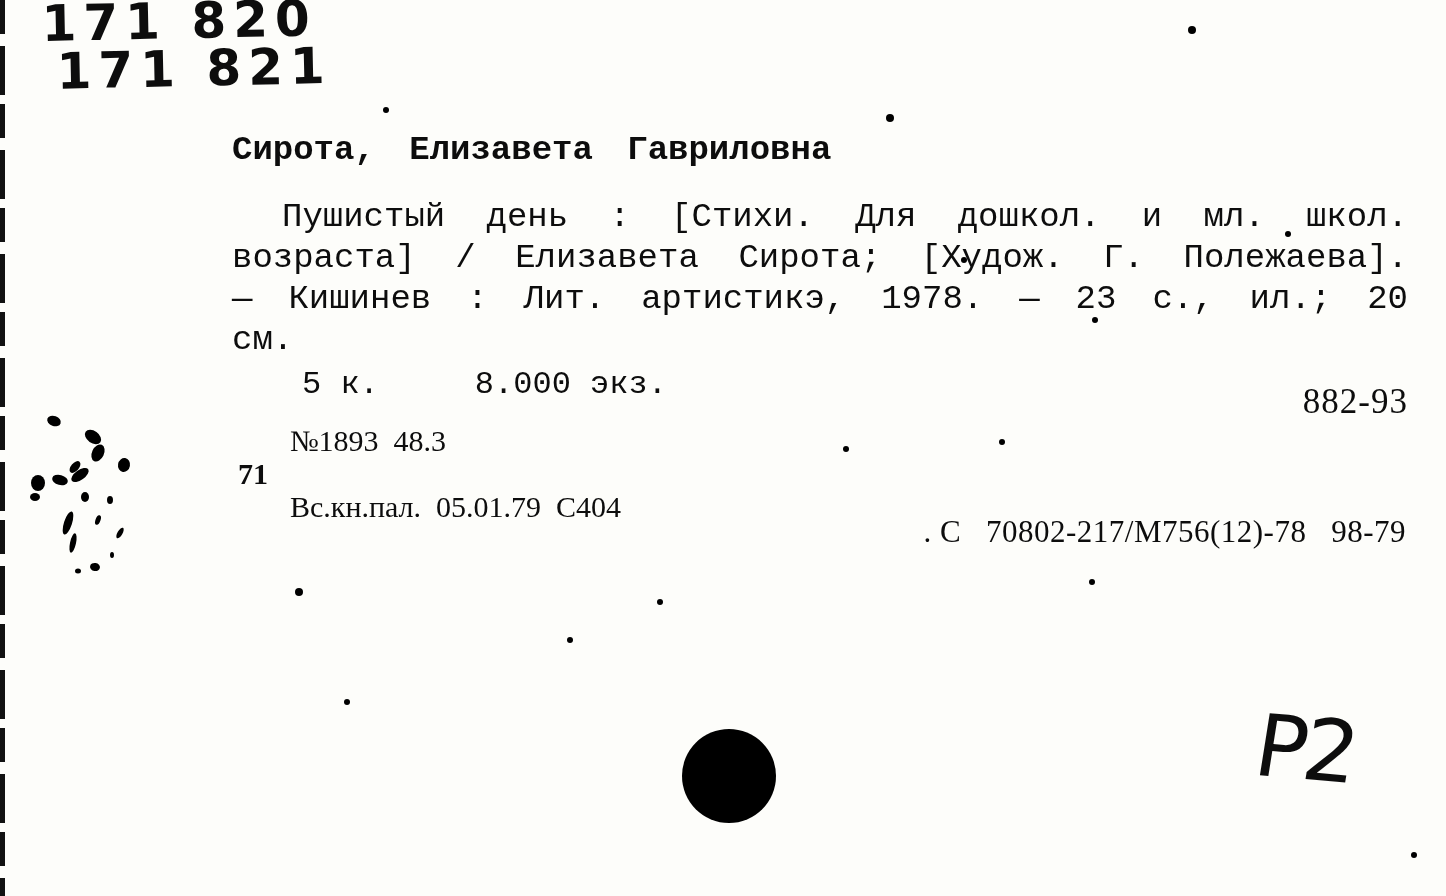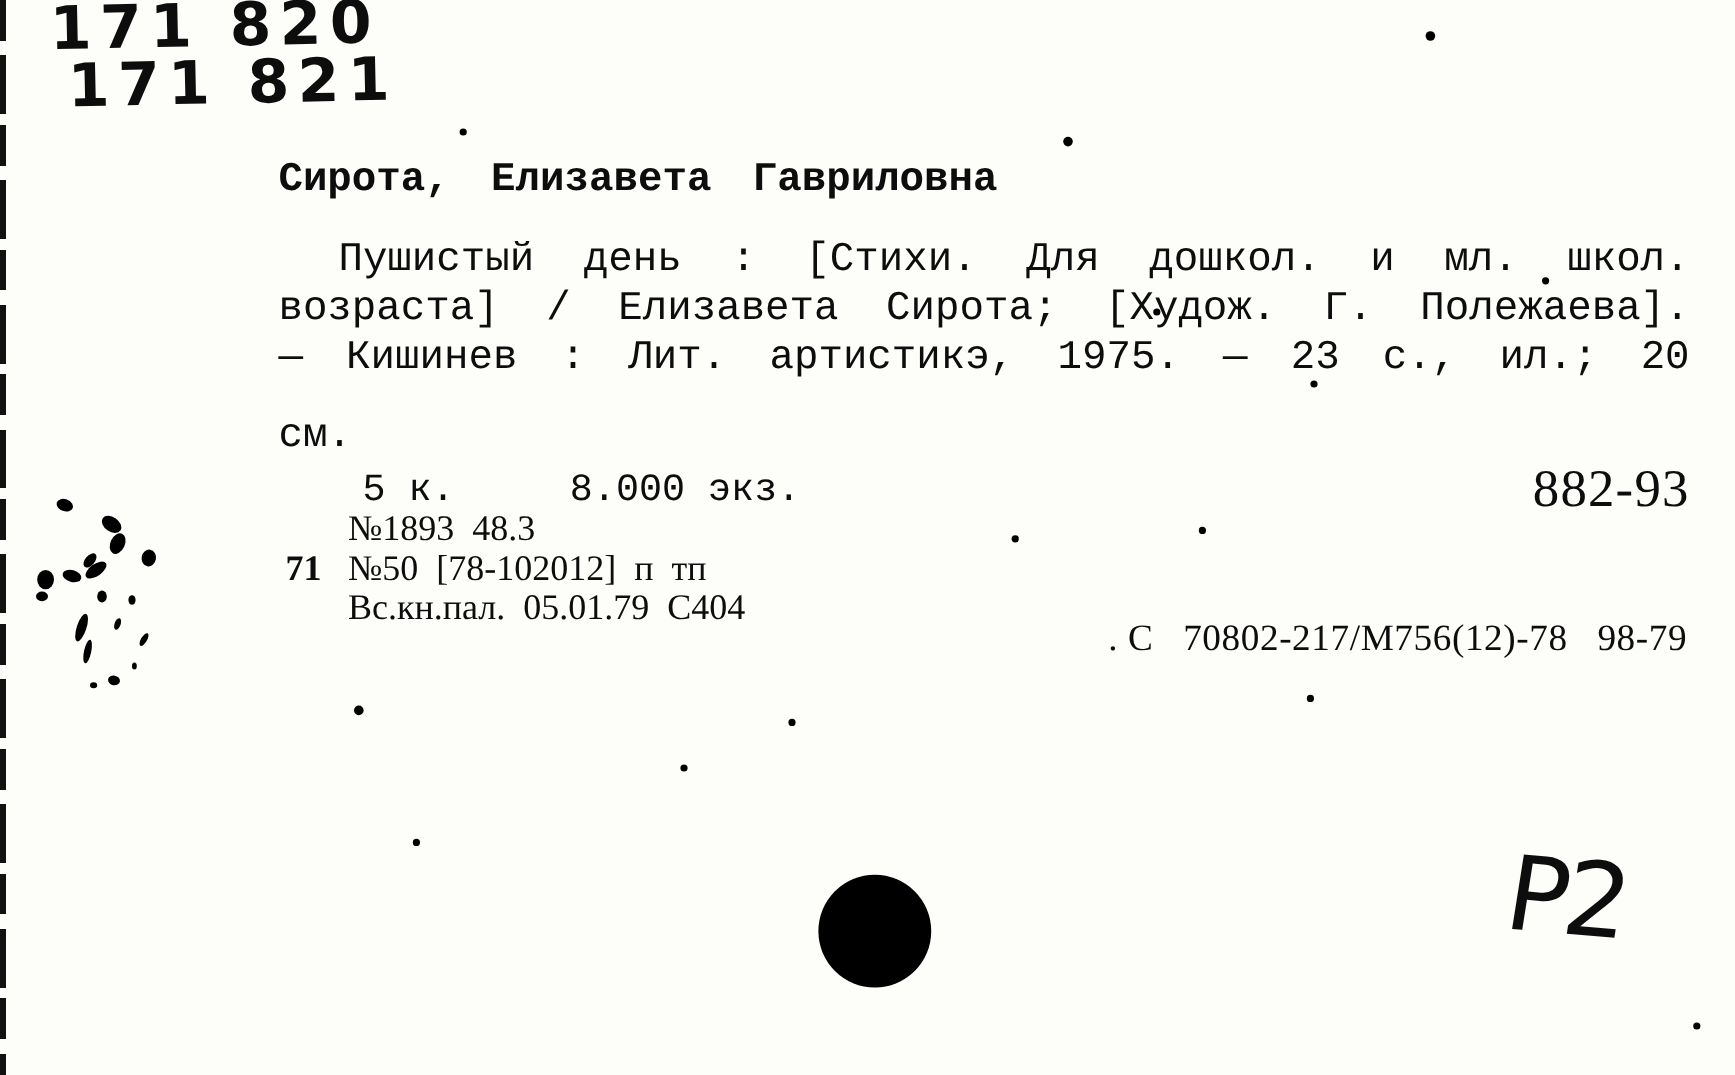--- a/index.html
+++ b/index.html
@@ -63,33 +63,32 @@
   .desc .line {
     line-height: 41px;
     text-align: justify;
     text-align-last: justify;
     white-space: normal;
   }
   .desc .line.indent { padding-left: 50px; margin-top: 24px; }
   .desc .line.last {
     text-align: left;
     text-align-last: left;
-    margin-top: 24px;
   }
   .price-line {
     margin-top: 4px;
     padding-left: 70px;
     font-size: 32px;
     line-height: 40px;
     white-space: pre;
   }
   .udc-index {
     position: absolute;
     top: 382px; right: 38px;
-    font-size: 44px;
+    font-size: 35px;
     letter-spacing: 1px;
   }
   .registration {
     position: absolute;
     left: 238px; top: 424px;
     font-size: 30px;
     line-height: 33px;
   }
   .reg-row { display: flex; white-space: pre; }
   .reg-prefix {
@@ -161,36 +160,35 @@
   <div class="accession">
     <span class="num">171 820</span>
     <span class="num">171 821</span>
   </div>
 
   <div class="entry">
     <div class="heading">Сирота, Елизавета Гавриловна</div>
     <div class="desc">
       <div class="line indent">Пушистый день : [Стихи. Для дошкол. и мл. школ.</div>
       <div class="line">возраста] / Елизавета Сирота; [Худож. Г. Полежаева].</div>
-      <div class="line">— Кишинев : Лит. артистикэ, 1975. — 23 с., ил.; 20</div>
+      <div class="line">— Кишинев : Лит. артистикэ, 1978. — 23 с., ил.; 20</div>
       <div class="line last">см.</div>
     </div>
     <div class="price-line">5 к.     8.000 экз.</div>
   </div>
 
   <div class="udc-index">882-93</div>
 
   <div class="registration">
     <div class="reg-row">
       <span class="reg-prefix"></span>
       <span class="reg-text">№1893  48.3</span>
     </div>
     <div class="reg-row">
       <span class="reg-prefix">71</span>
-      <span class="reg-text">№50  [78-102012]  п  тп</span>
     </div>
     <div class="reg-row">
       <span class="reg-prefix"></span>
       <span class="reg-text">Вс.кн.пал.  05.01.79  С404</span>
     </div>
   </div>
 
   <div class="catalog-index">. С   70802-217/М756(12)-78   98-79</div>
 
   <div class="punch-hole"></div>

